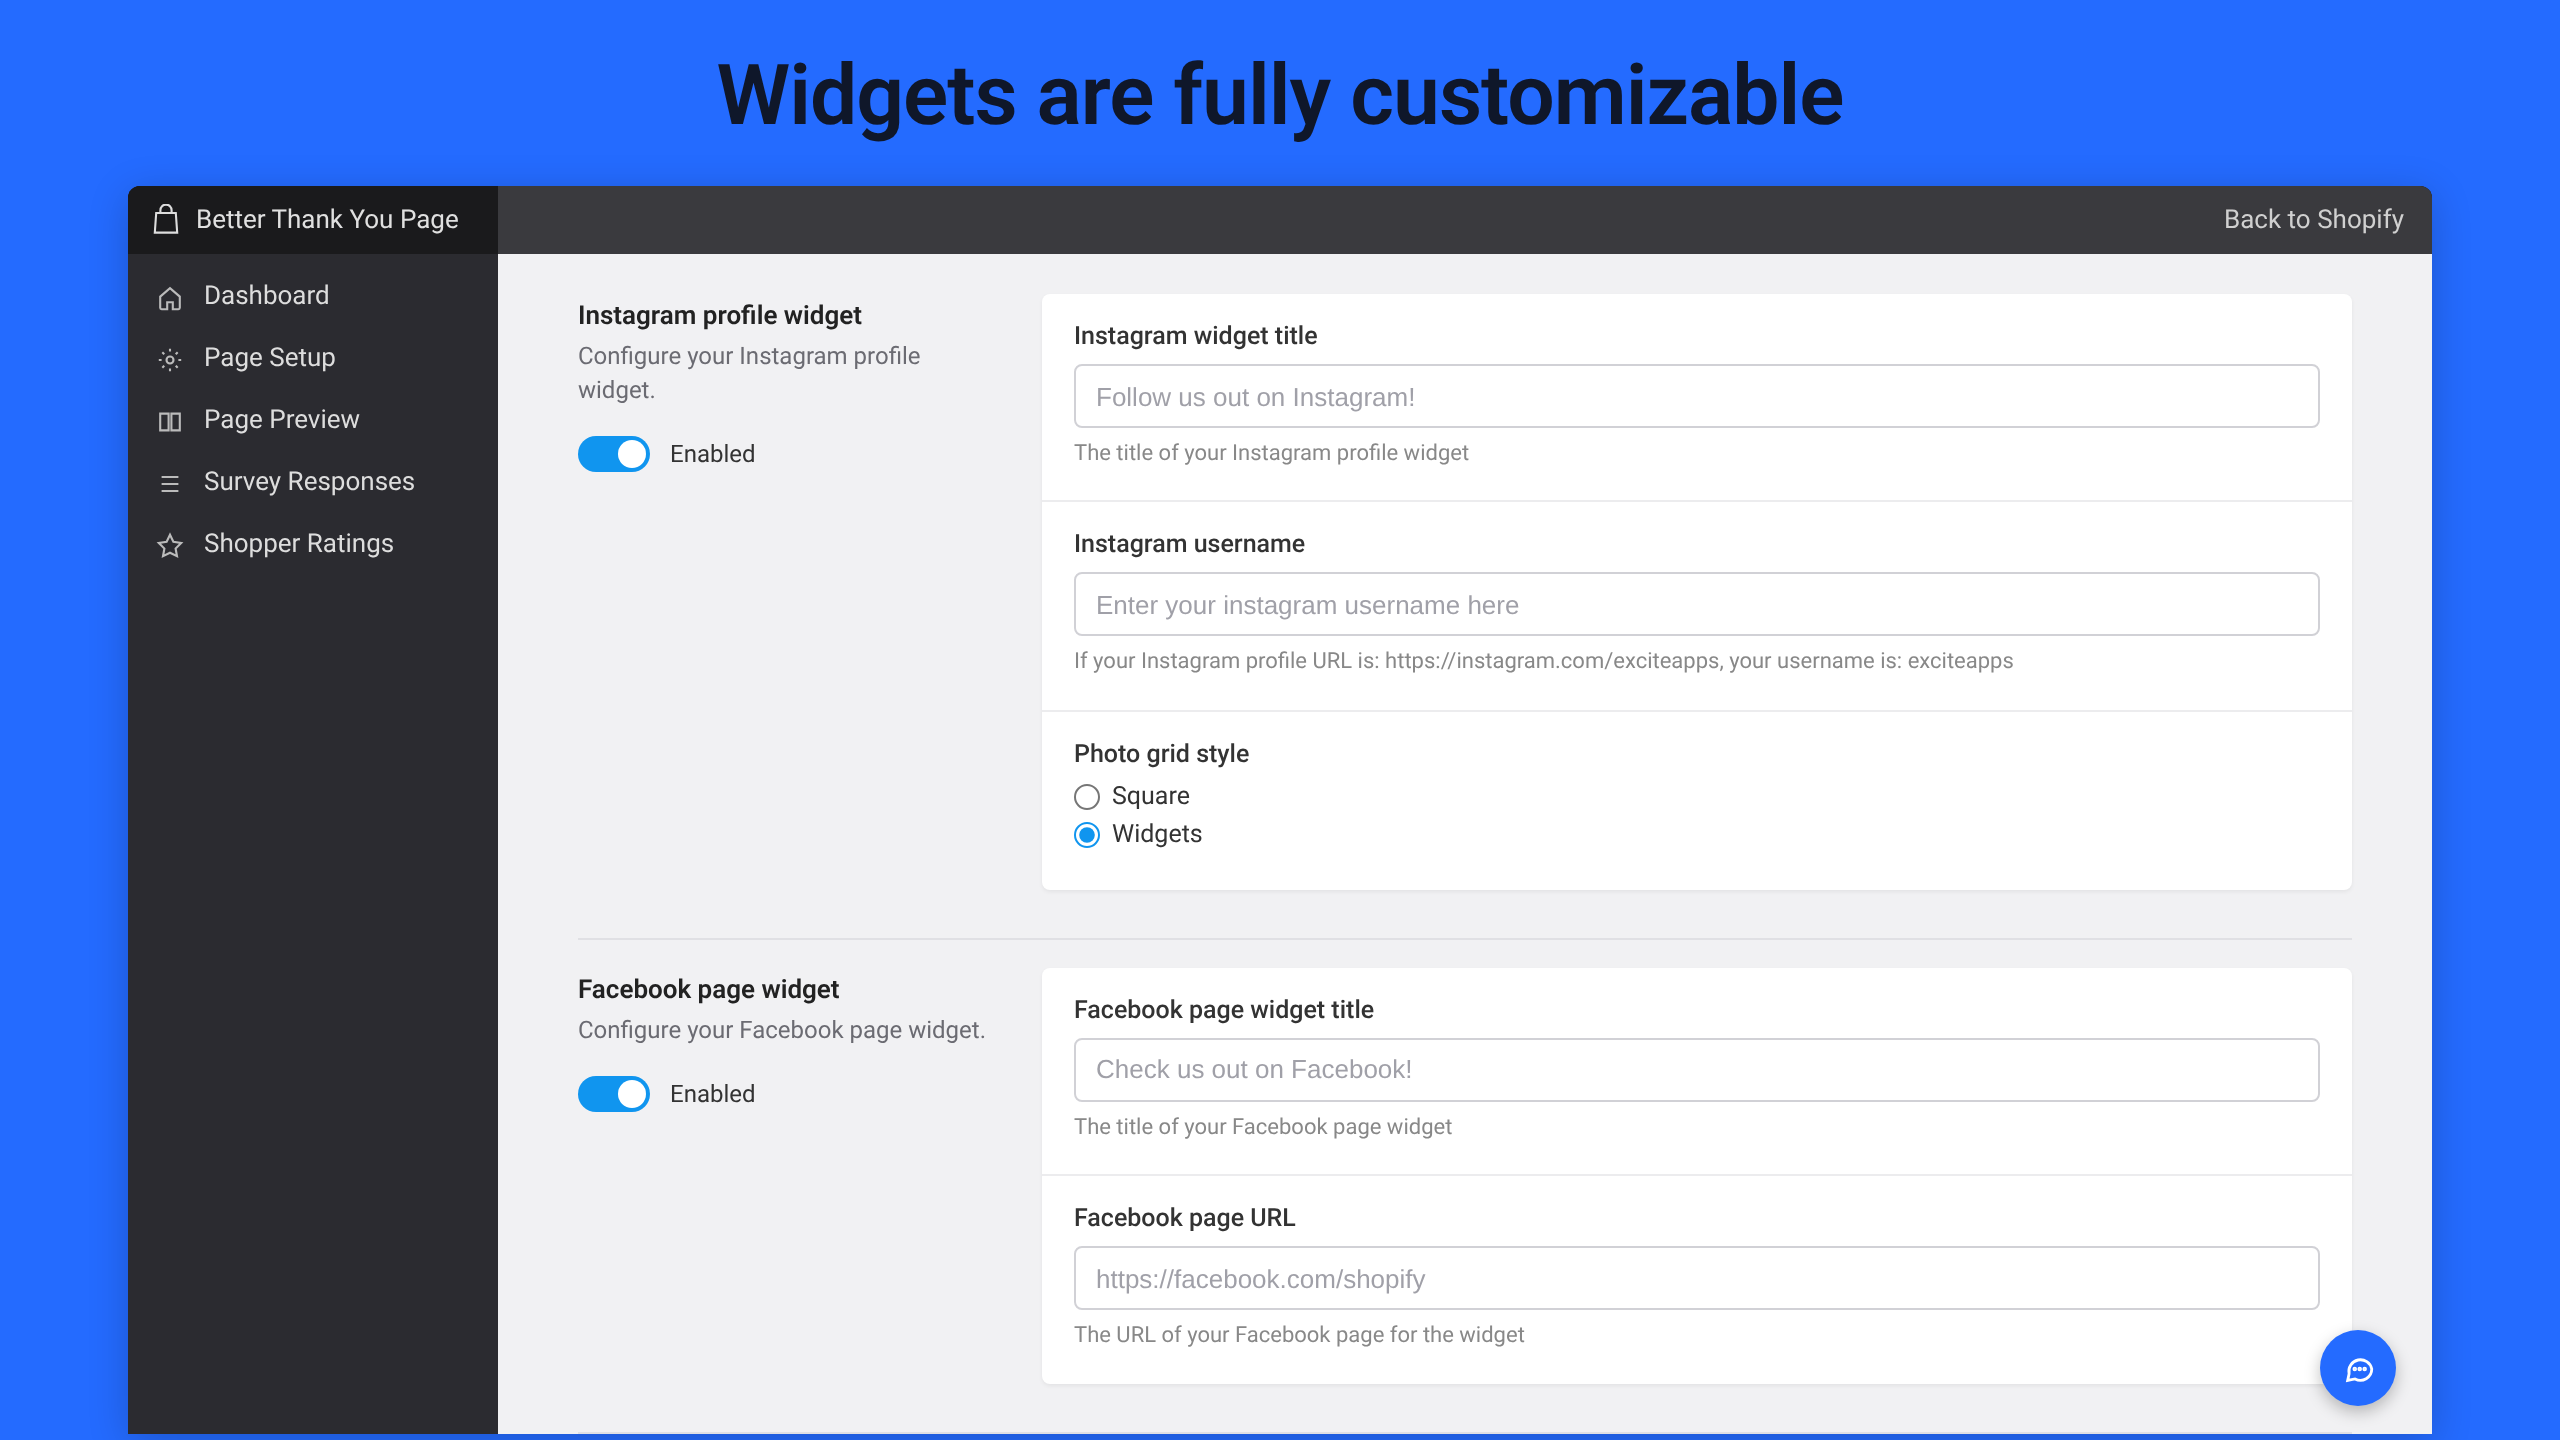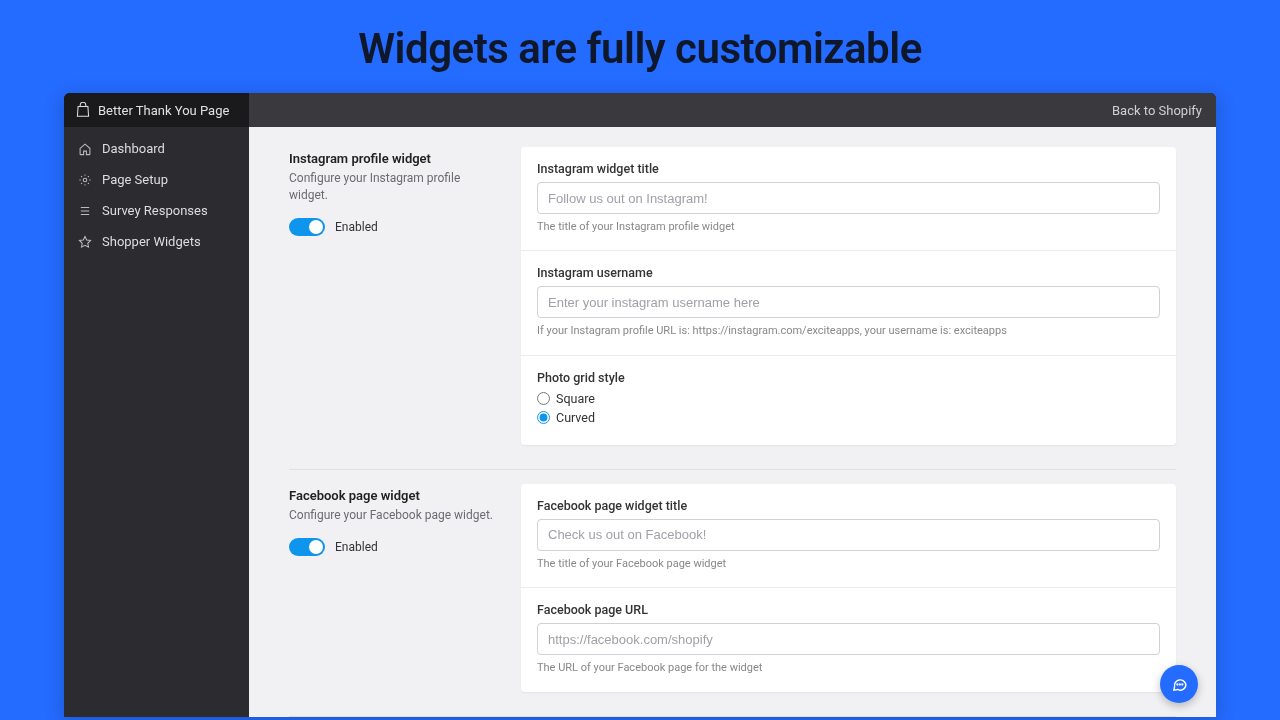--- a/index.html
+++ b/index.html
@@ -223,32 +223,40 @@
             <svg viewBox="0 0 20 20">
               <circle cx="10" cy="10" r="2.5"></circle>
               <path d="M10 2v2M10 16v2M2 10h2M16 10h2M4.5 4.5l1.4 1.4M14.1 14.1l1.4 1.4M4.5 15.5l1.4-1.4M14.1 5.9l1.4-1.4"></path>
             </svg>
           </span>
         <span>Page Setup</span>
       </div>
       <div class="side-item">
         <span class="side-icon">
             <svg viewBox="0 0 20 20">
+              <path d="M3 4h6v12H3zM11 4h6v12h-6z"></path>
+            </svg>
+          </span>
+        <span>Page Preview</span>
+      </div>
+      <div class="side-item">
+        <span class="side-icon">
+            <svg viewBox="0 0 20 20">
               <path d="M4 5h12M4 10h12M4 15h12"></path>
             </svg>
           </span>
         <span>Survey Responses</span>
       </div>
       <div class="side-item">
         <span class="side-icon">
             <svg viewBox="0 0 20 20">
               <path d="M10 2l2.4 5 5.6.8-4 4 1 5.5L10 14.8 5 17.3l1-5.5-4-4 5.6-.8z"></path>
             </svg>
           </span>
-        <span>Shopper Widgets</span>
+        <span>Shopper Ratings</span>
       </div>
     </div>
 
     <div class="content">
 
       <div class="widget-section">
         <div class="section-meta">
           <div class="section-title">Instagram profile widget</div>
           <div class="section-desc">Configure your Instagram profile widget.</div>
           <div class="toggle-row">
@@ -269,21 +277,21 @@
               <div class="field-help">If your Instagram profile URL is: https://instagram.com/exciteapps, your username is: exciteapps</div>
             </div>
             <div class="field-block">
               <div class="field-label">Photo grid style</div>
               <label class="radio-row">
                 <input type="radio" name="grid" style="">
                 <span>Square</span>
               </label>
               <label class="radio-row">
                 <input type="radio" name="grid" checked="" style="">
-                <span>Curved</span>
+                <span>Widgets</span>
               </label>
             </div>
           </div>
         </div>
       </div>
 
       <div class="widget-section">
         <div class="section-meta">
           <div class="section-title">Facebook page widget</div>
           <div class="section-desc">Configure your Facebook page widget.</div>

